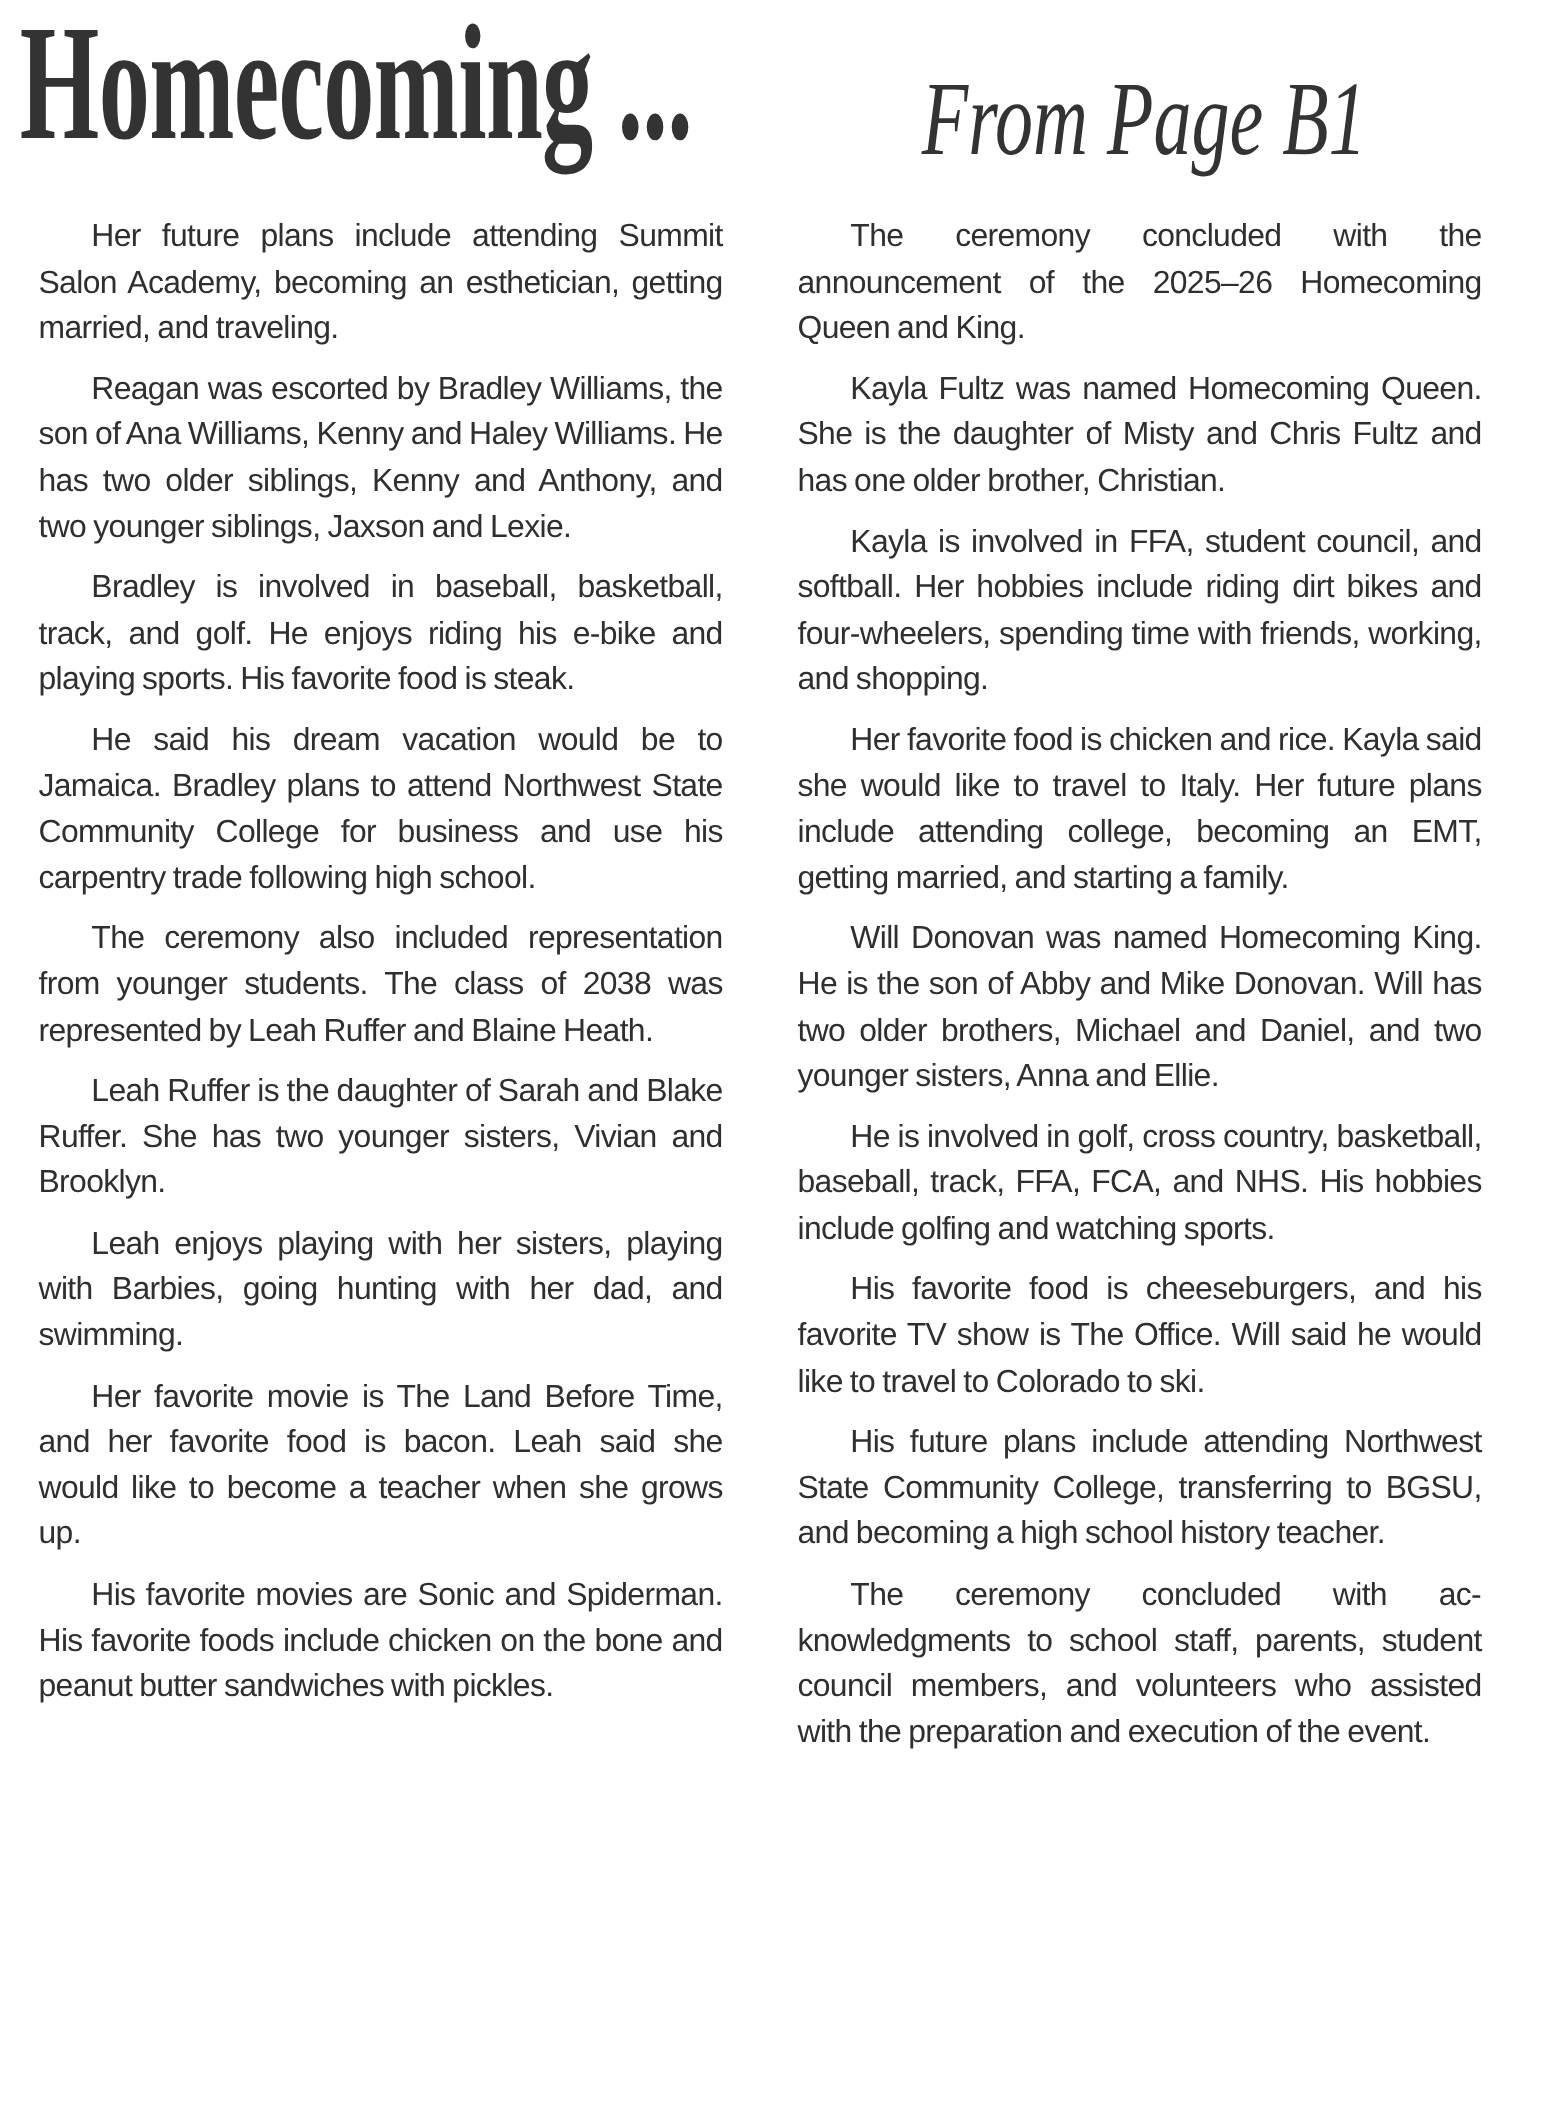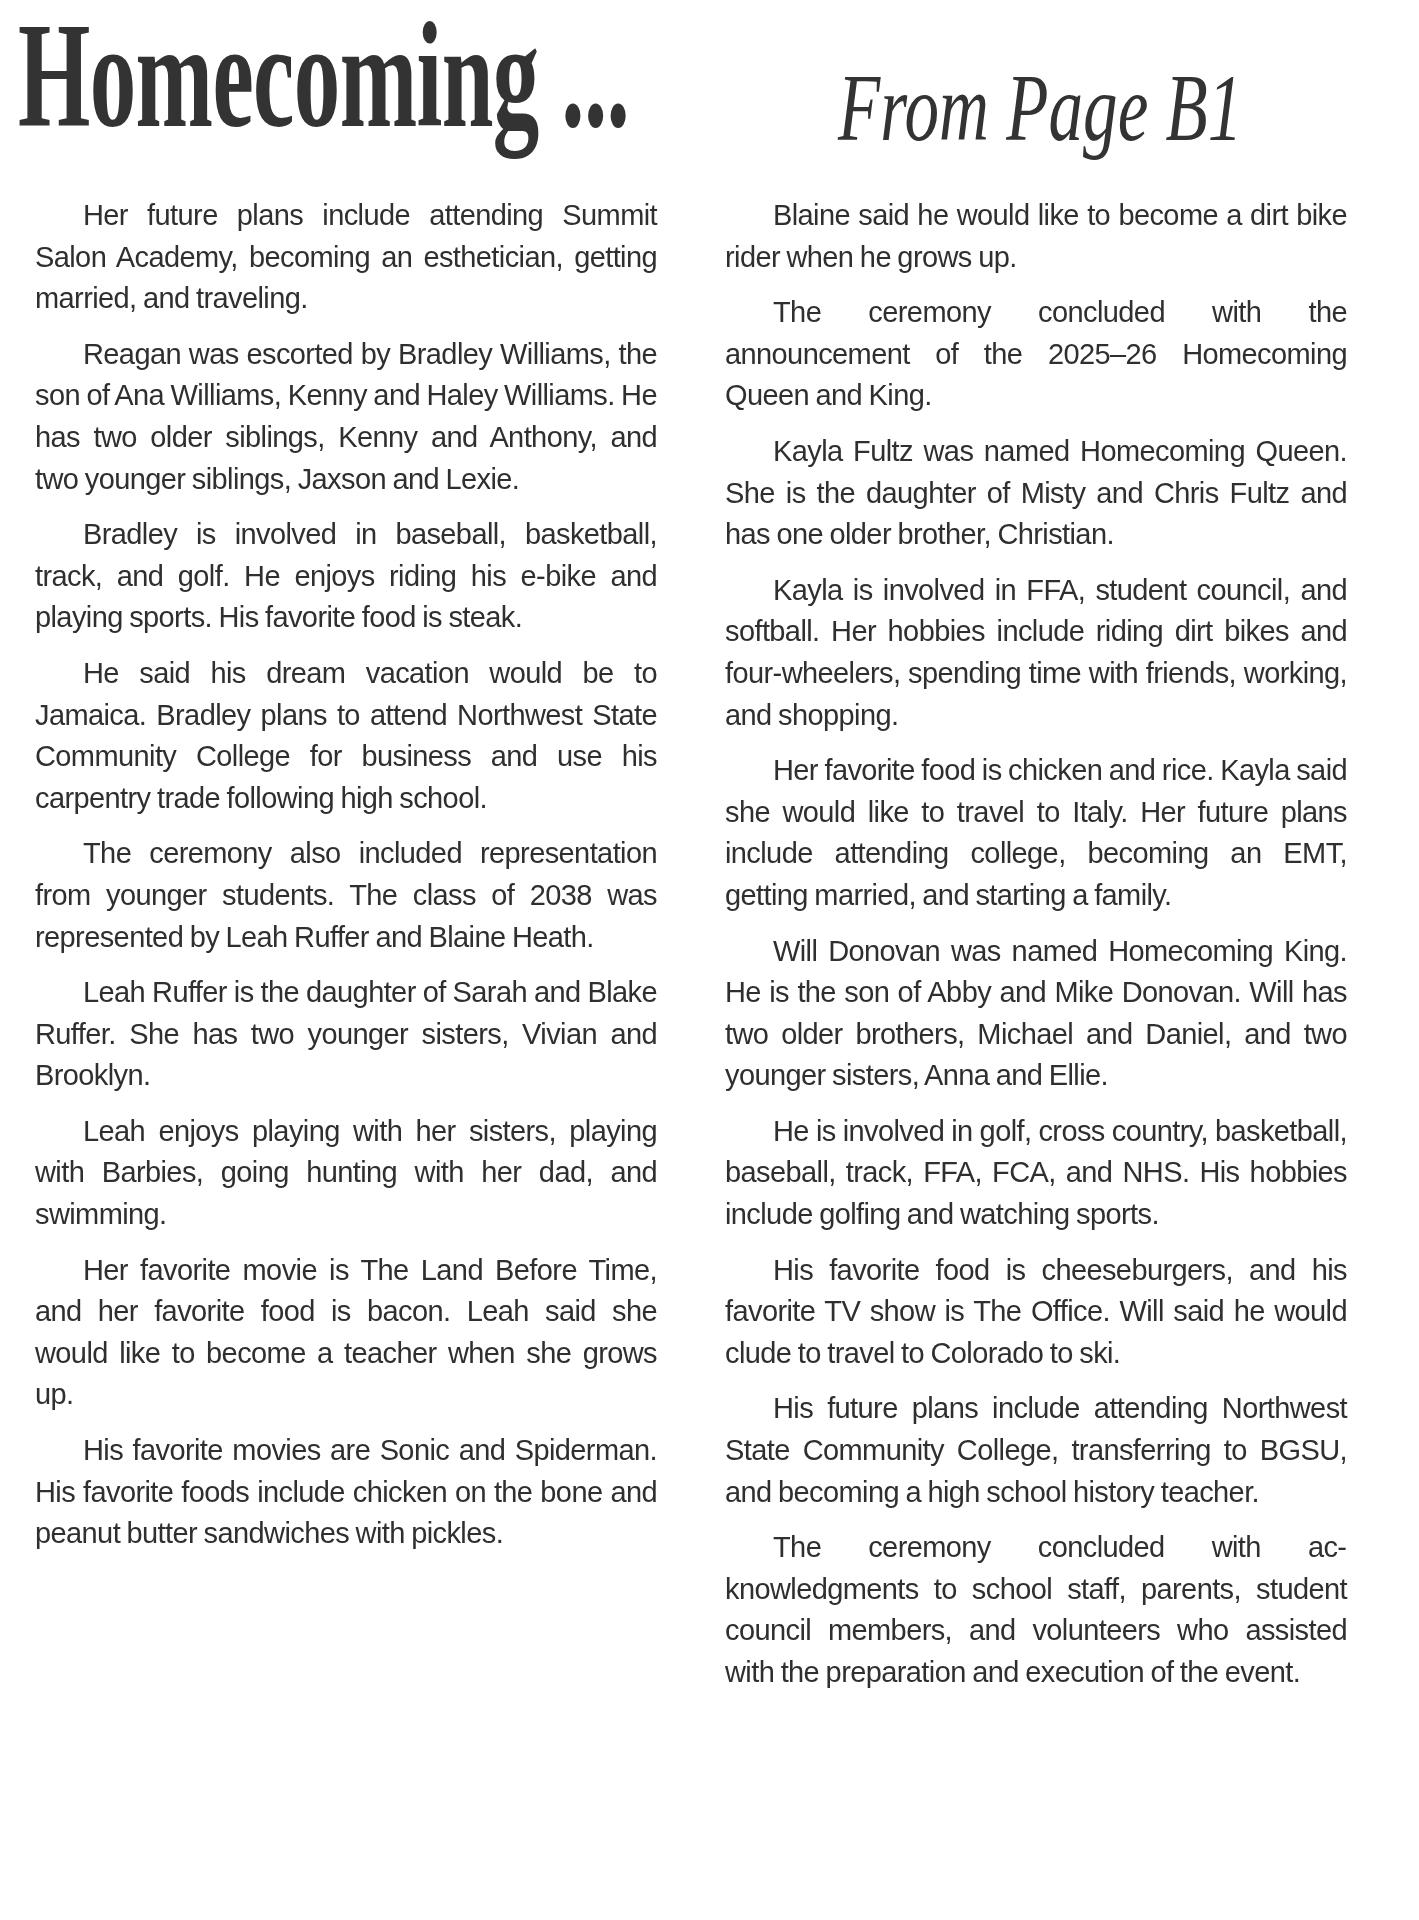--- a/index.html
+++ b/index.html
@@ -63,24 +63,23 @@
     <p>Reagan was escorted by Bradley Wil­liams, the son of Ana Williams, Kenny and Haley Williams. He has two older siblings, Kenny and Anthony, and two younger siblings, Jaxson and Lexie.</p>
     <p>Bradley is involved in baseball, bas­ketball, track, and golf. He enjoys riding his e-bike and playing sports. His favor­ite food is steak.</p>
     <p>He said his dream vacation would be to Jamaica. Bradley plans to attend Northwest State Community College for business and use his carpentry trade following high school.</p>
     <p>The ceremony also included repre­sentation from younger students. The class of 2038 was represented by Leah Ruffer and Blaine Heath.</p>
     <p>Leah Ruffer is the daughter of Sarah and Blake Ruffer. She has two younger sisters, Vivian and Brooklyn.</p>
     <p>Leah enjoys playing with her sisters, playing with Barbies, going hunting with her dad, and swimming.</p>
     <p>Her favorite movie is The Land Be­fore Time, and her favorite food is ba­con. Leah said she would like to become a teacher when she grows up.</p>
     <p>His favorite movies are Sonic and Spiderman. His favorite foods include chicken on the bone and peanut butter sandwiches with pickles.</p>
   </div>
   <div class="col">
-    <p>Blaine said he would like to become a dirt bike rider when he grows up.</p>
     <p>The ceremony concluded with the announcement of the 2025–26 Home­coming Queen and King.</p>
     <p>Kayla Fultz was named Homecoming Queen. She is the daughter of Misty and Chris Fultz and has one older brother, Christian.</p>
     <p>Kayla is involved in FFA, student council, and softball. Her hobbies in­clude riding dirt bikes and four-wheel­ers, spending time with friends, work­ing, and shopping.</p>
     <p>Her favorite food is chicken and rice. Kayla said she would like to travel to It­aly. Her future plans include attending college, becoming an EMT, getting mar­ried, and starting a family.</p>
     <p>Will Donovan was named Homecom­ing King. He is the son of Abby and Mike Donovan. Will has two older brothers, Michael and Daniel, and two younger sisters, Anna and Ellie.</p>
     <p>He is involved in golf, cross country, basketball, baseball, track, FFA, FCA, and NHS. His hobbies include golfing and watching sports.</p>
-    <p>His favorite food is cheeseburgers, and his favorite TV show is The Office. Will said he would clude to travel to Col­orado to ski.</p>
+    <p>His favorite food is cheeseburgers, and his favorite TV show is The Office. Will said he would like to travel to Col­orado to ski.</p>
     <p>His future plans include attending Northwest State Community College, transferring to BGSU, and becoming a high school history teacher.</p>
     <p>The ceremony concluded with ac­knowledgments to school staff, parents, student council members, and volun­teers who assisted with the preparation and execution of the event.</p>
   </div>
 </div>
 
 </body></html>

